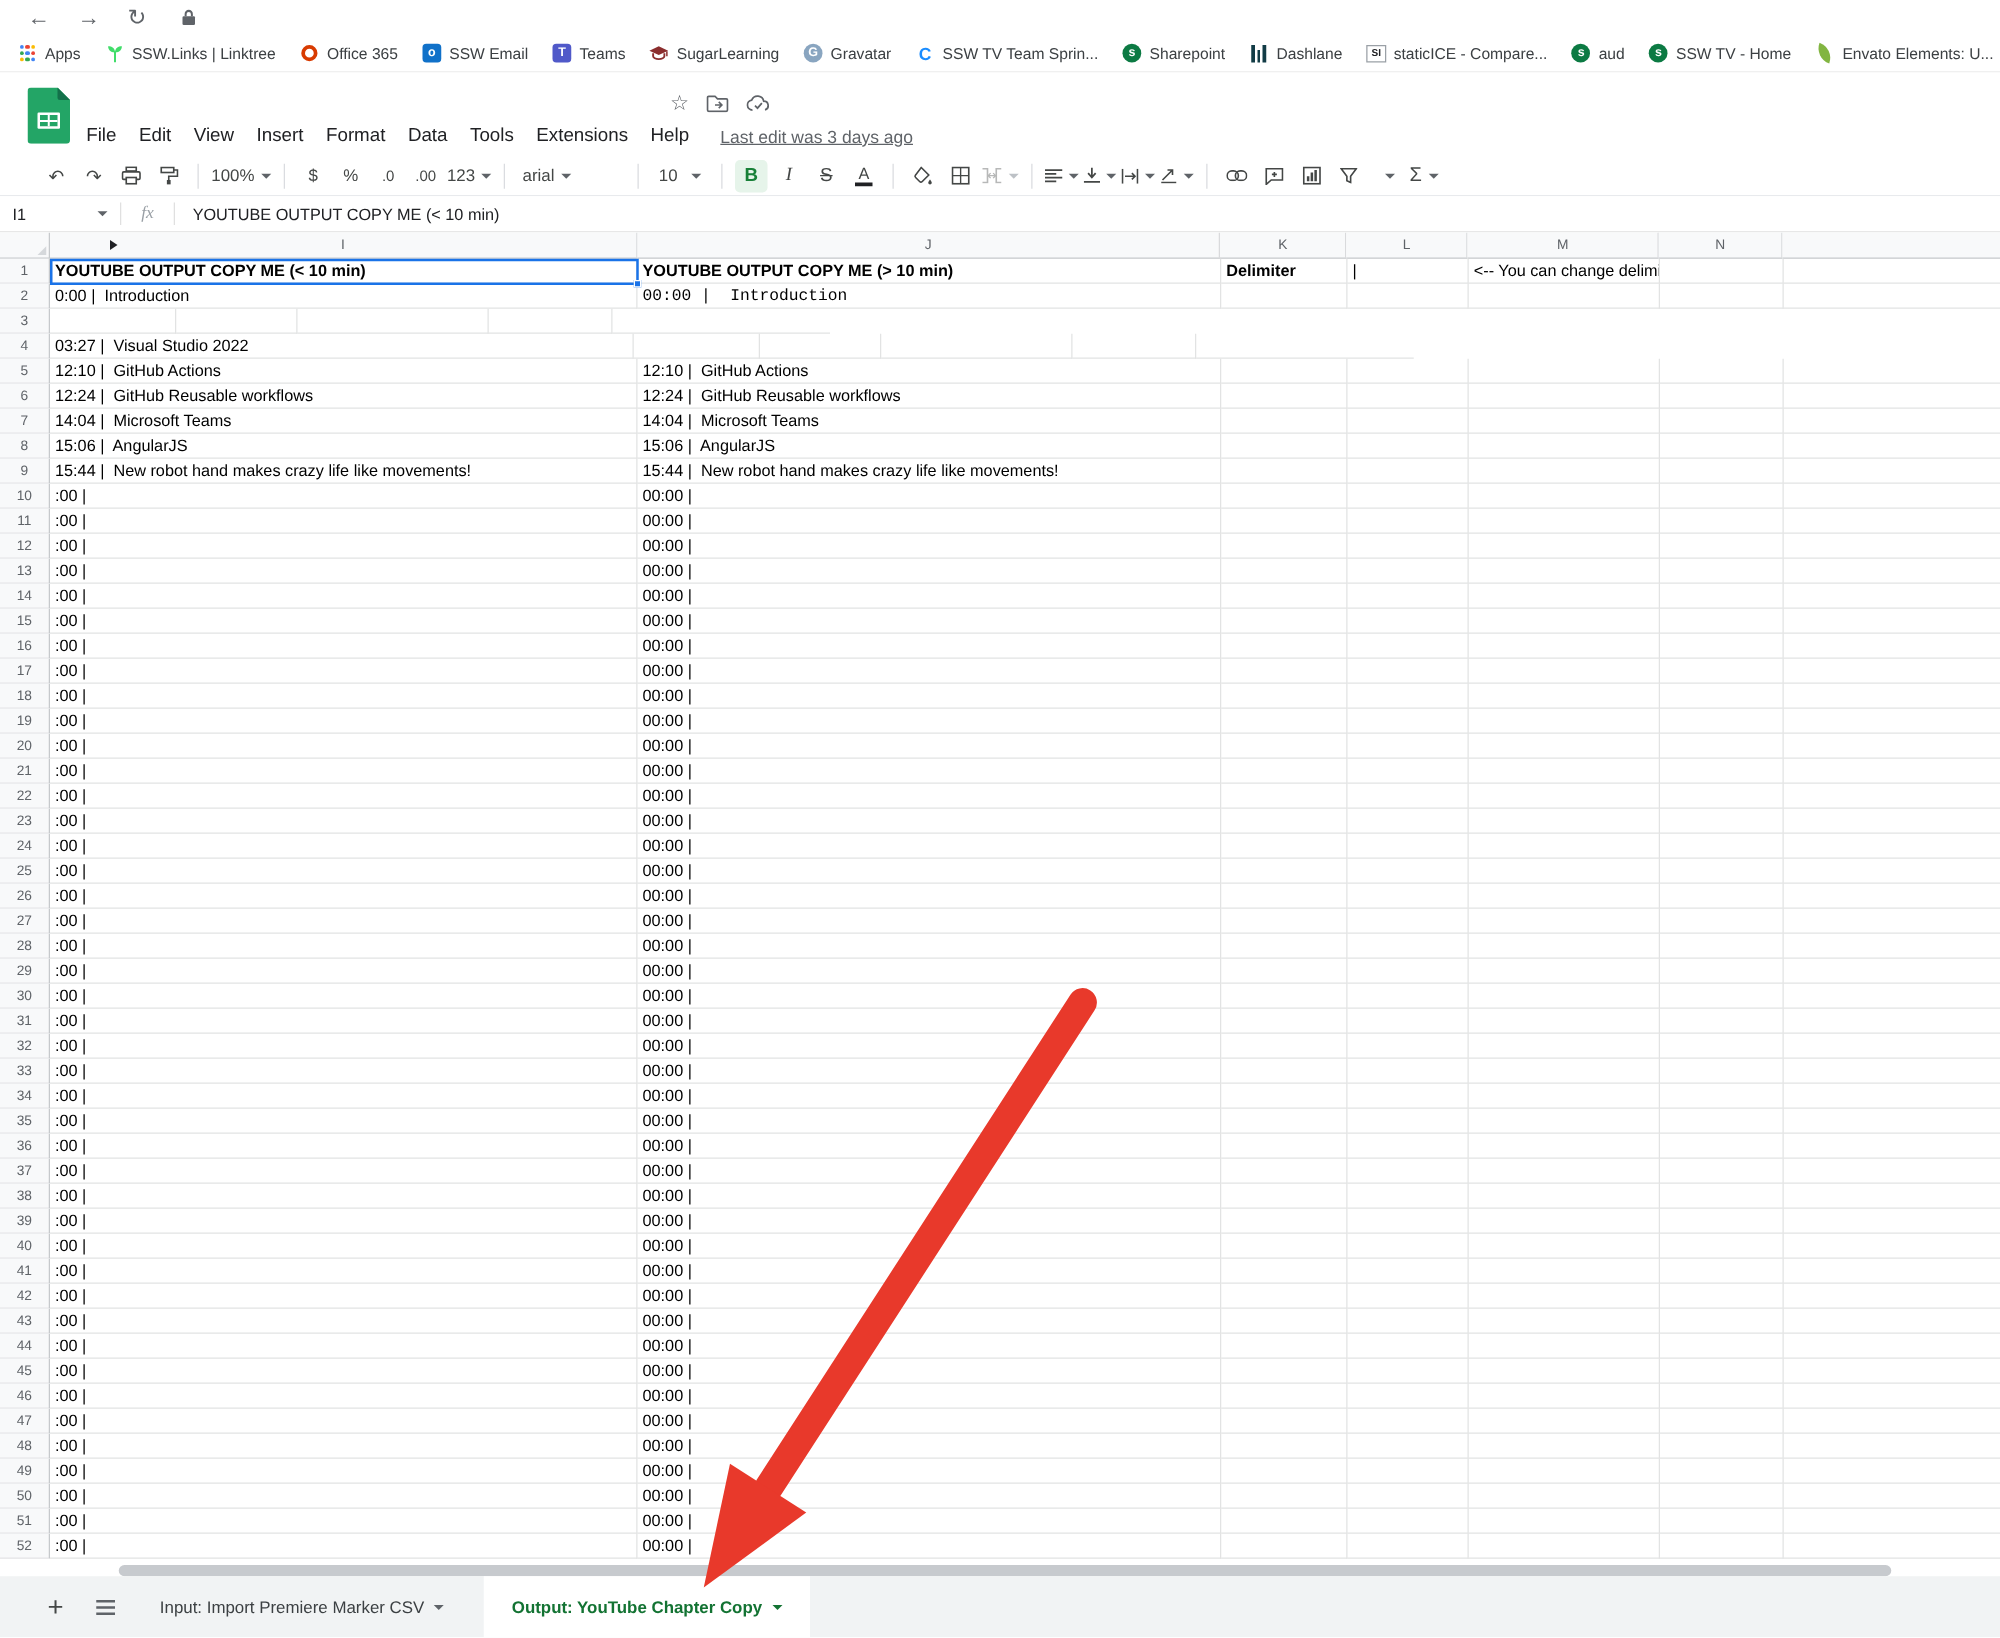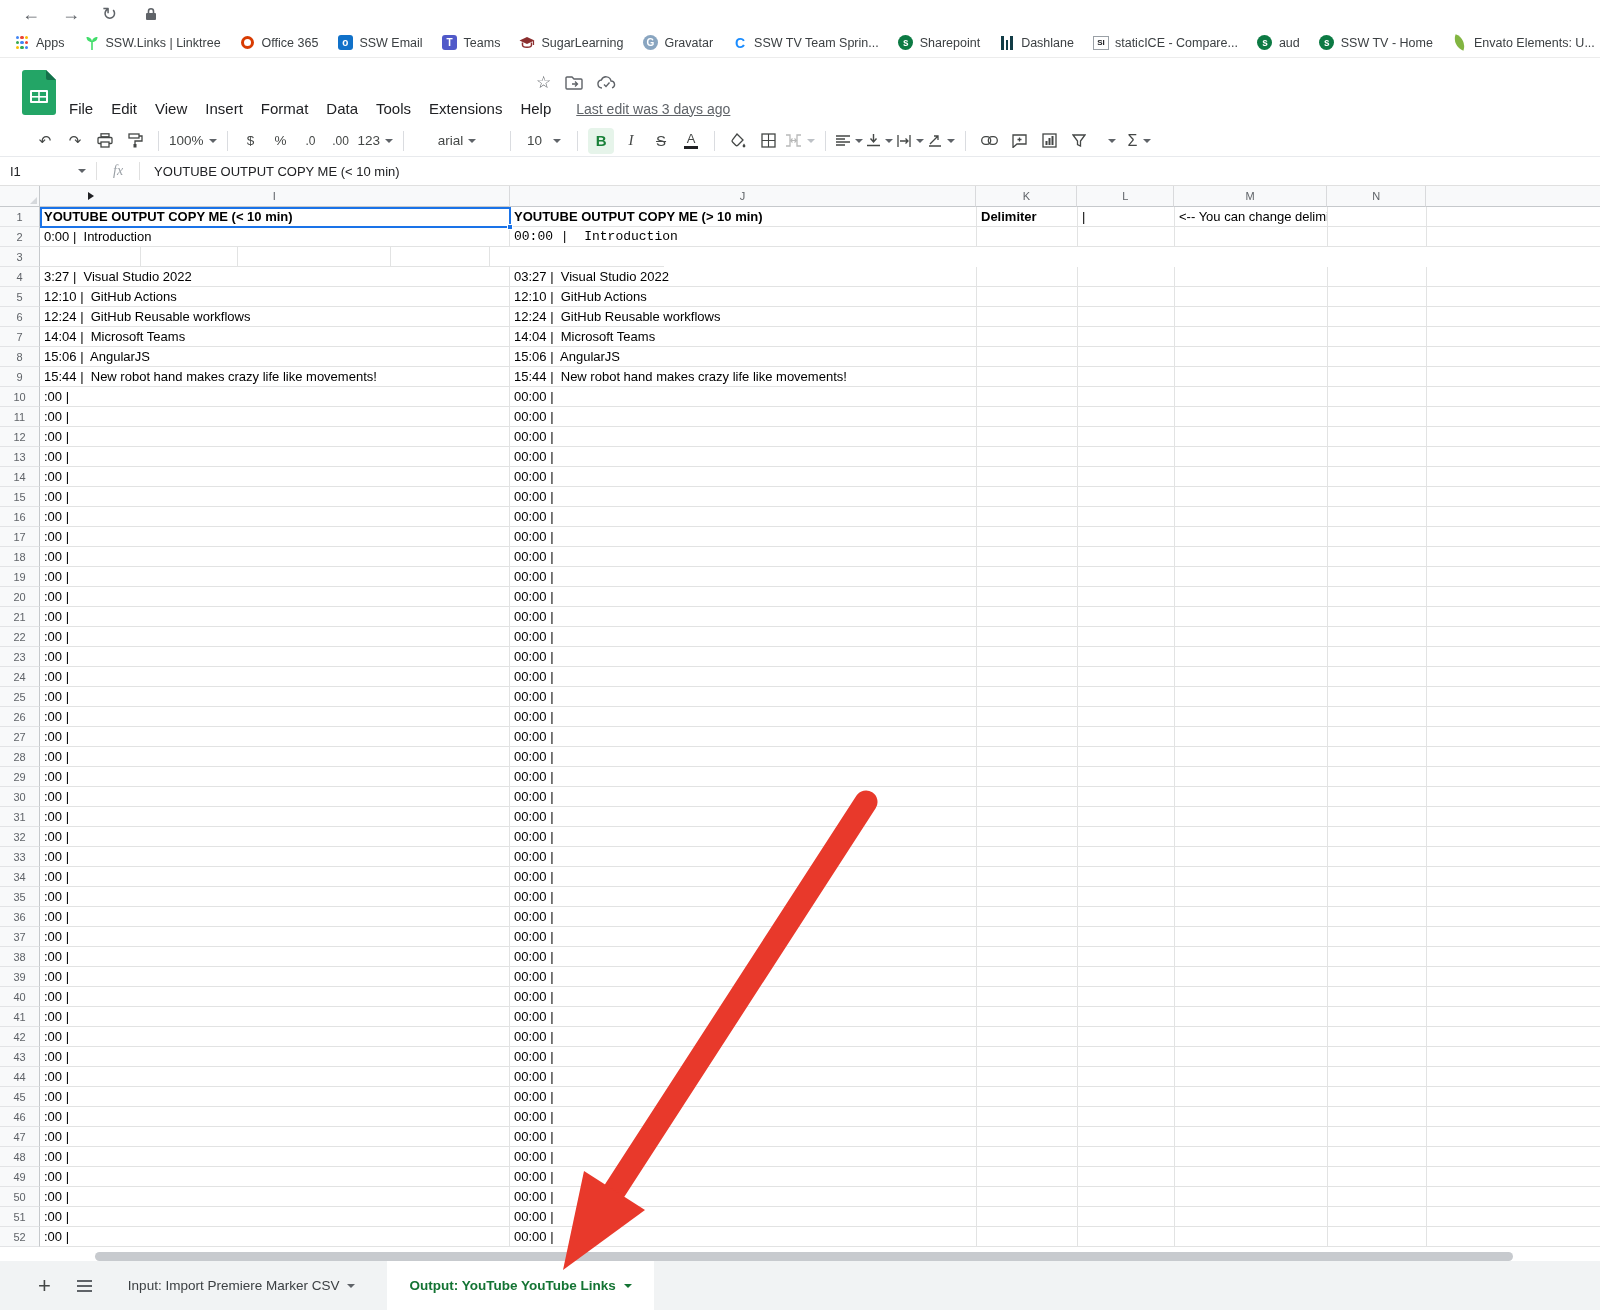--- a/index.html
+++ b/index.html
@@ -46,21 +46,21 @@
   .toolbar { position:absolute; left:0; top:125px; width:1600px; height:32px; background:#fff;
              border-bottom:1px solid #e8eaed; display:flex; align-items:center; padding-left:30px; }
   .tb { display:flex; align-items:center; justify-content:center; height:26px; min-width:26px;
         color:#444746; font-size:15px; margin:0 2px; border-radius:4px; }
   .tb.txt { font-size:13.5px; color:#444746; }
   .tb.small { font-size:12px; }
   .tb-div { width:1px; height:20px; background:#dadce0; margin:0 8px; }
   .caret { width:0; height:0; border-left:4px solid transparent; border-right:4px solid transparent;
            border-top:4px solid #5f6368; margin-left:5px; }
   .caret.dis { border-top-color:#bdc1c6; }
-  .font-box { width:86px; justify-content:center; padding:0 4px; }
+  .font-box { width:86px; justify-content:flex-start; padding:0 4px; }
   .size-box { width:46px; justify-content:space-between; padding:0 6px; }
   .bold-btn { background:#e6f4ea; color:#188038; font-weight:bold; width:26px; }
   .italic-btn { font-style:italic; font-family:"Liberation Serif",serif; }
   .strike-btn { text-decoration:line-through; }
   .acolor { display:flex; flex-direction:column; align-items:center; line-height:1; }
   .acolor .bar { width:14px; height:3px; background:#202124; margin-top:1px; }
   .dis-ic { opacity:.38; }
 
   
   .formula-bar { position:absolute; left:0; top:157px; width:1600px; height:29px; background:#fff;
@@ -473,21 +473,20 @@
         <div class="g-row">
           <div class="row-h">3</div>
           <div class="cell" style="width: 101px;"></div>
           <div class="cell" style="width: 97px;"></div>
           <div class="cell" style="width: 153px;"></div>
           <div class="cell" style="width: 99px;"></div>
           <div class="cell noR" style="width: 174px;"></div>
         </div>
         <div class="g-row">
           <div class="row-h">4</div>
-          <div class="cell" style="width: 470px;">3:27 |  Visual Studio 2022</div>
           <div class="cell" style="width: 467px;">03:27 |  Visual Studio 2022</div>
           <div class="cell" style="width: 101px;"></div>
           <div class="cell" style="width: 97px;"></div>
           <div class="cell" style="width: 153px;"></div>
           <div class="cell" style="width: 99px;"></div>
           <div class="cell noR" style="width: 174px;"></div>
         </div>
         <div class="g-row">
           <div class="row-h">5</div>
           <div class="cell" style="width: 470px;">12:10 |  GitHub Actions</div>
@@ -984,21 +983,21 @@
         <i></i>
         <i></i>
         <i></i>
       </span>
     <span class="sheet-tab tab-input">
       <span>Input: Import Premiere Marker CSV</span>
         <span class="caret"></span>
     </span>
     <span class="spacer-tab"></span>
     <span class="sheet-tab tab-output">
-      <span>Output: YouTube YouTube Links</span>
+      <span>Output: YouTube Chapter Copy</span>
         <span class="caret"></span>
     </span>
   </div>
 
   <svg class="arrow-svg" width="1600" height="1310" viewBox="0 0 1600 1310">
     <line x1="866" y1="802" x2="615" y2="1190" stroke="#e8392b" stroke-width="23" stroke-linecap="round"></line>
     <polygon points="563,1270 584,1171 645,1210" fill="#e8392b"></polygon>
   </svg>
 
 </div>

